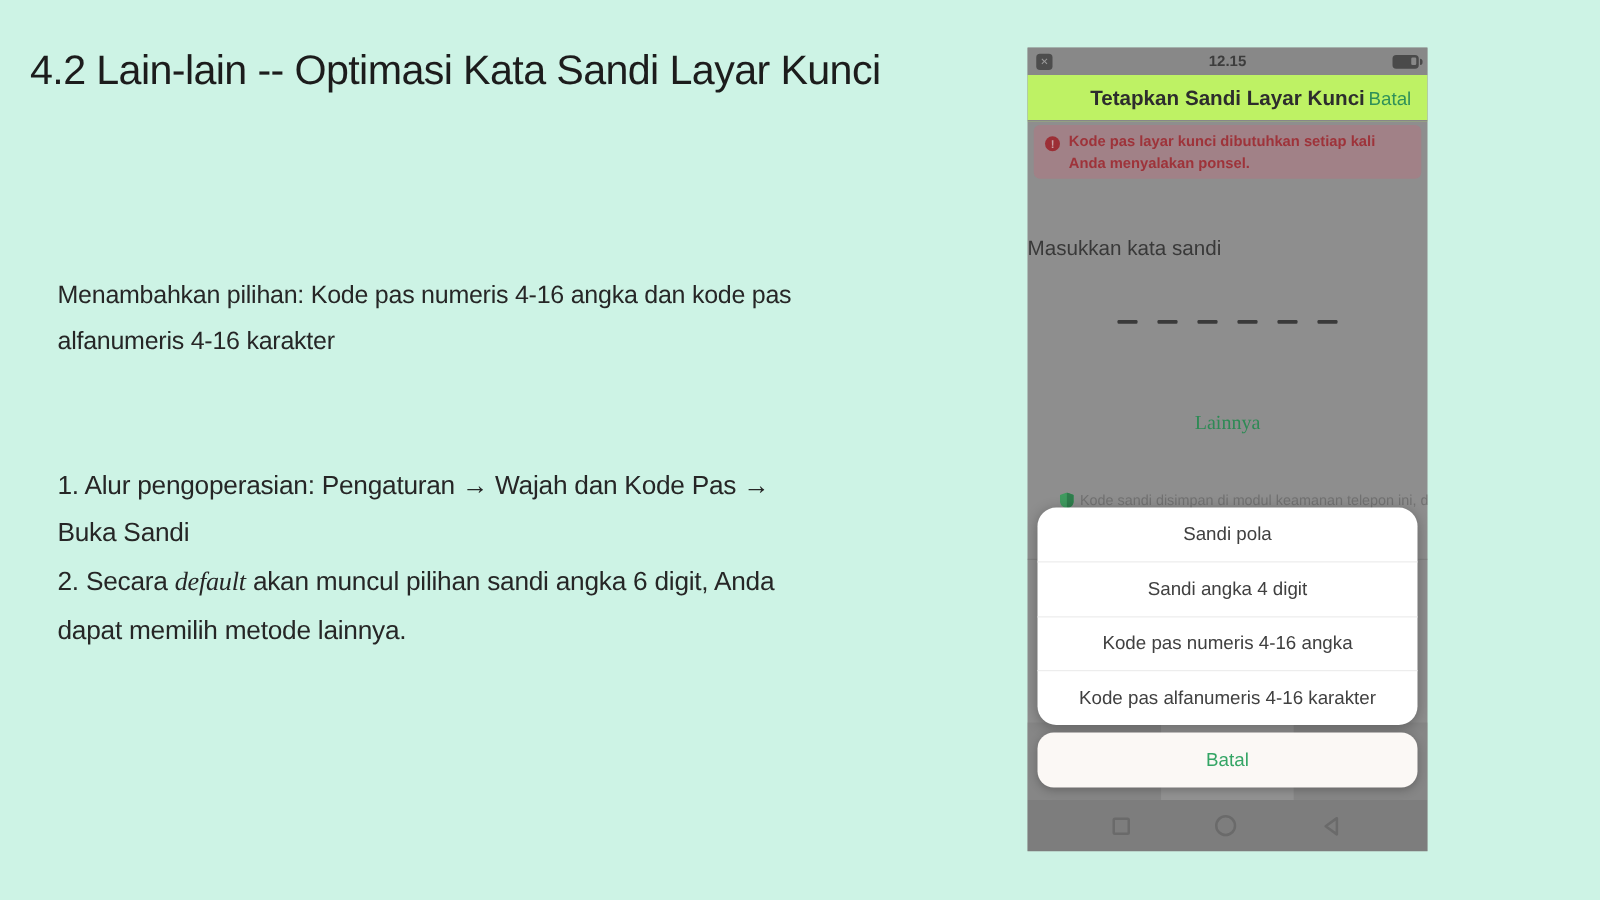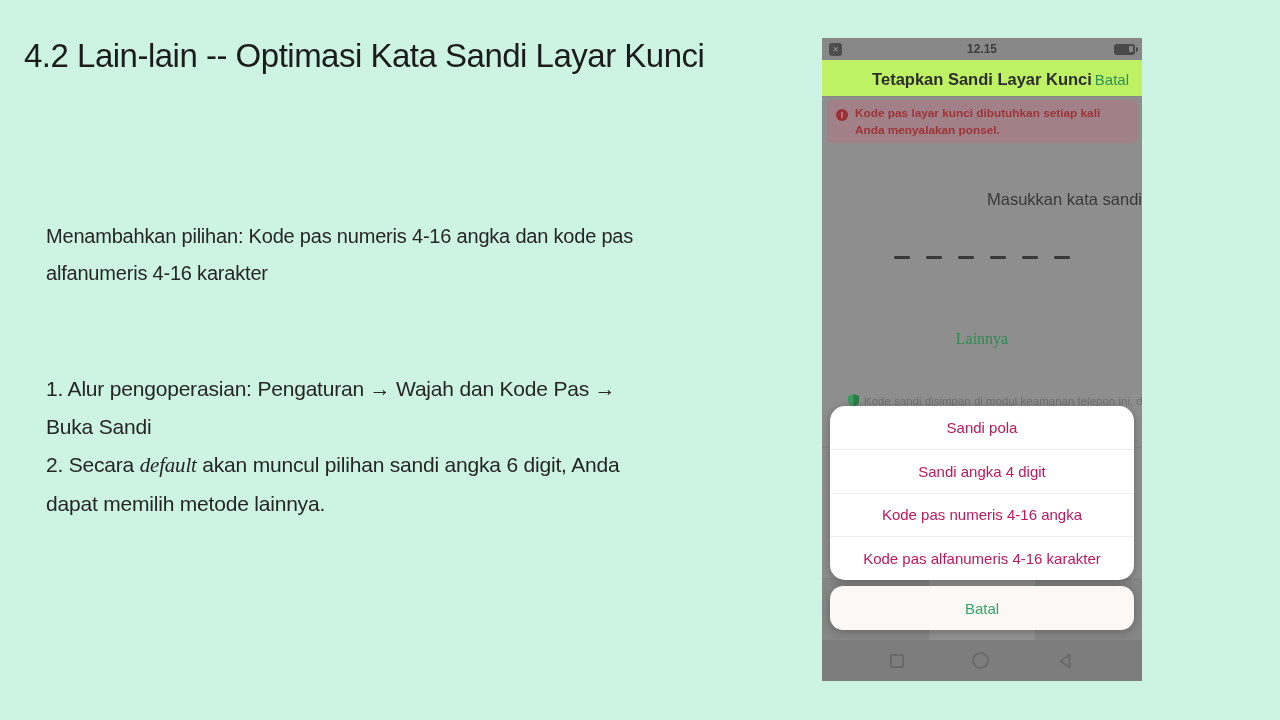--- a/index.html
+++ b/index.html
@@ -83,21 +83,21 @@
     position: absolute; left: 9px; top: 9px; width: 12px; height: 12px;
     border-radius: 50%; background: #9c2f36; color: #c8a0a4;
     font-size: 9px; line-height: 12px; text-align: center; font-weight: bold;
   }
   .warn-text {
     position: absolute; left: 28px; top: 5px; width: 276px;
     font-size: 11.8px; font-weight: bold; color: #9e333a; line-height: 1.4;
   }
 
   .prompt {
-    position: absolute; left: 0; top: 152px; width: 320px; text-align: right;
+    position: absolute; left: 0; top: 152px; width: 320px; text-align: left;
     font-size: 16.5px; font-weight: 500; color: #393939;
   }
   .password-slots {
     position: absolute; left: 0; top: 218px; width: 320px;
     display: flex; justify-content: center; gap: 16px;
   }
   .password-slots .slot { width: 16px; height: 3px; background: #3a3a3a; border-radius: 1px; }
 
   .more-link {
     position: absolute; left: 0; top: 292px; width: 320px; text-align: center;
@@ -119,21 +119,21 @@
   .kb-right { left: 213px; width: 107px; background: #868686; }
 
   .action-sheet {
     position: absolute; left: 8px; top: 368px; width: 304px; height: 174px;
     background: #ffffff; border-radius: 15px; z-index: 2;
     display: flex; flex-direction: column;
     box-shadow: 0 2px 10px rgba(0,0,0,0.28);
   }
   .sheet-option {
     flex: 1; display: flex; align-items: center; justify-content: center;
-    font-size: 15px; font-weight: 500; color: #be185d;
+    font-size: 15px; font-weight: 500; color: #404040;
   }
   .sheet-option + .sheet-option { border-top: 1px solid #ededed; }
 
   .cancel-card {
     position: absolute; left: 8px; top: 548px; width: 304px; height: 44px;
     background: #fbf8f5; border-radius: 13px; z-index: 2;
     display: flex; align-items: center; justify-content: center;
     font-size: 15px; font-weight: 500; color: #34a565;
     box-shadow: 0 2px 8px rgba(0,0,0,0.25);
   }

